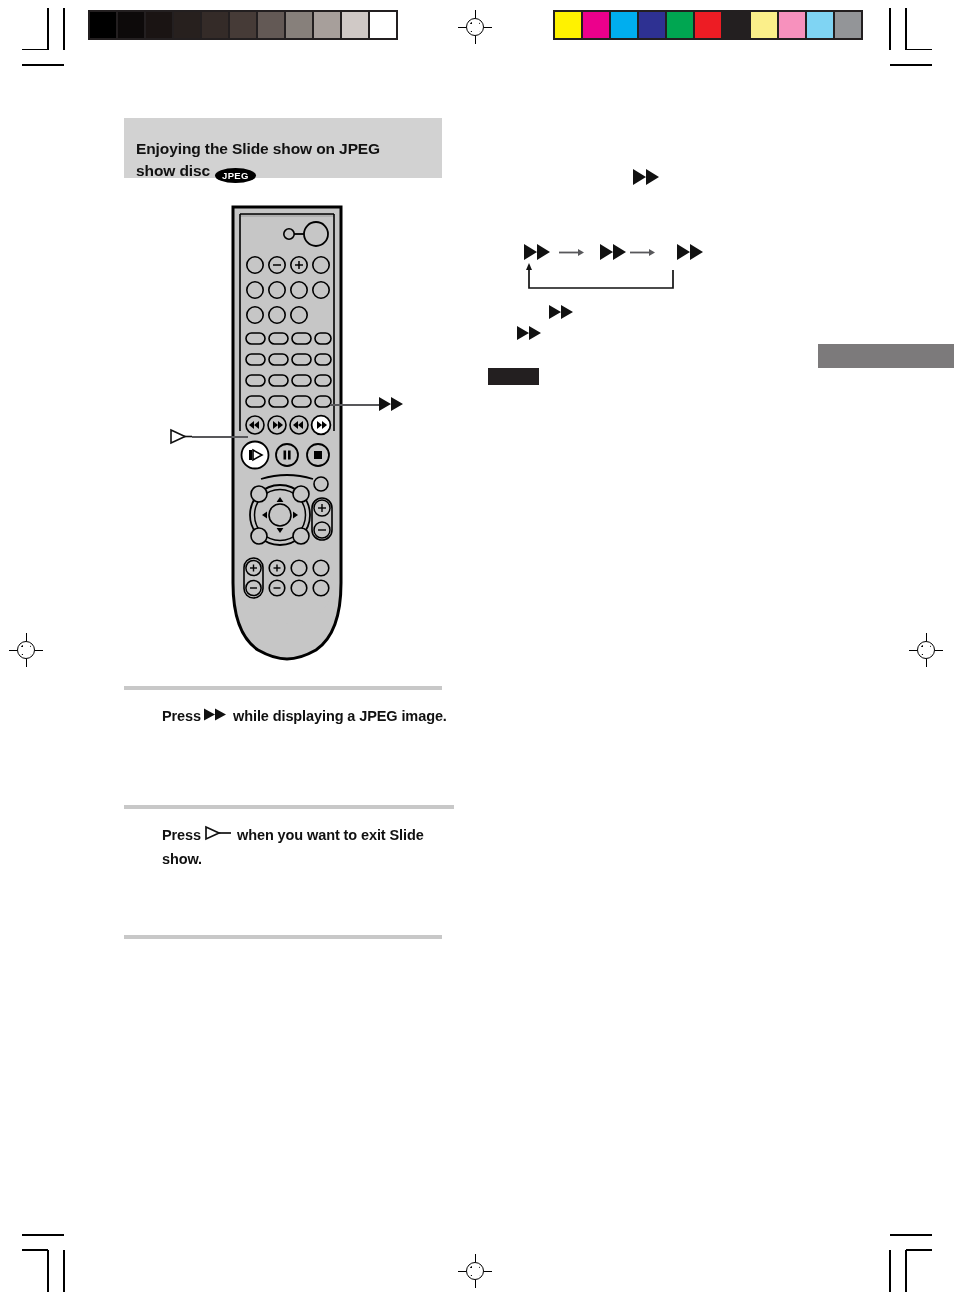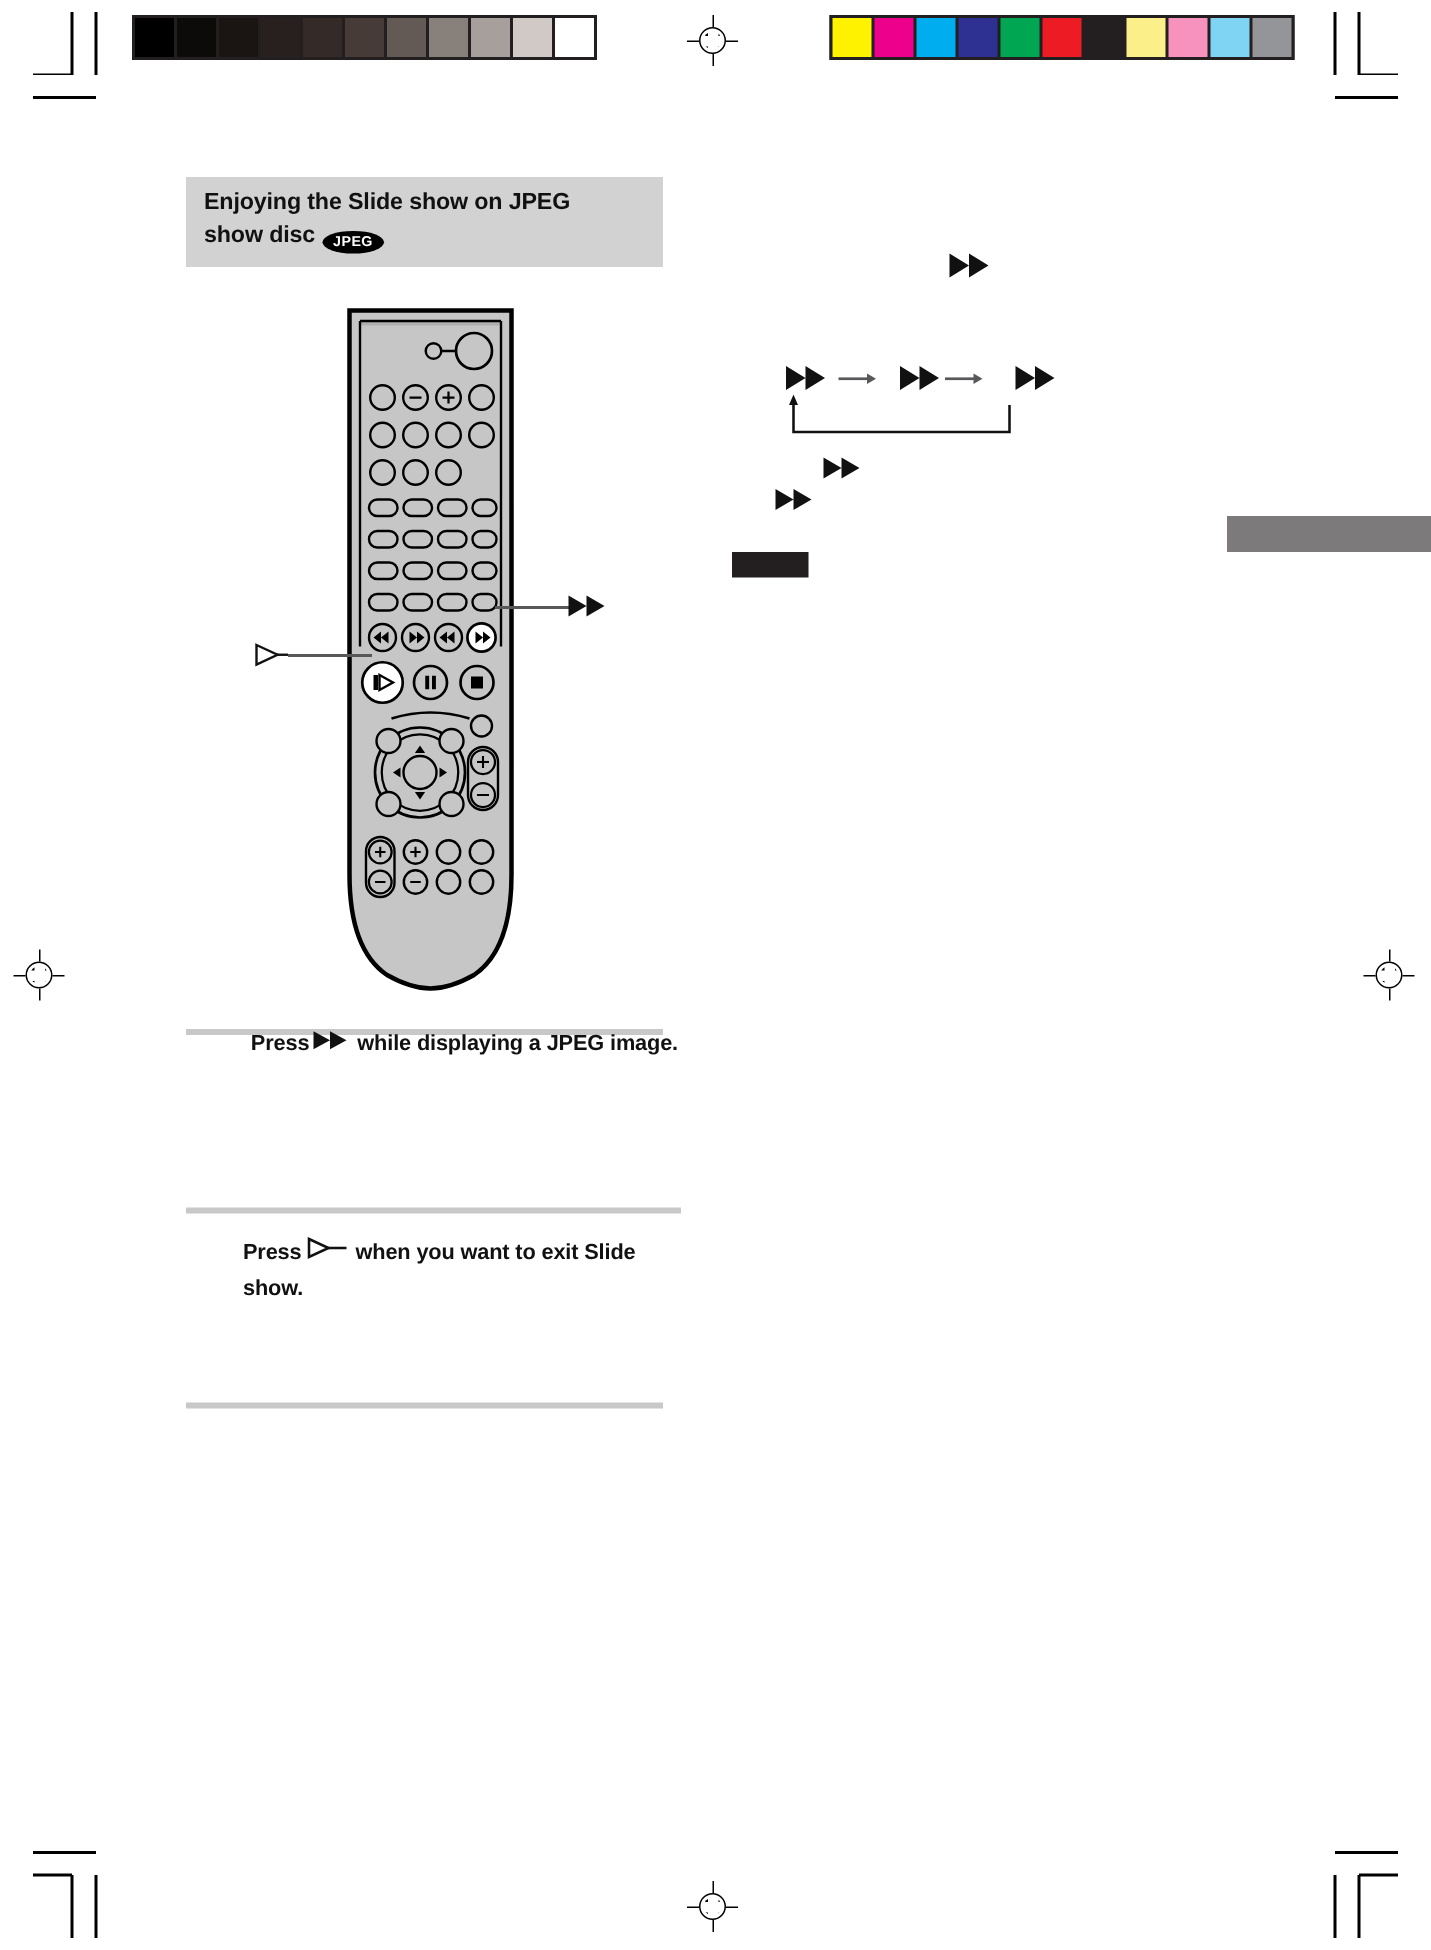--- a/index.html
+++ b/index.html
@@ -24,21 +24,21 @@
   .calstrip{position:absolute;display:flex;border:2px solid #231f20;background:#231f20;}
   .calstrip .patch{width:26px;height:26px;margin:0;}
   .calstrip .patch + .patch{margin-left:2px;}
 
   
   .heading-box{
     position:absolute;left:124px;top:118px;width:318px;height:60px;
     background:#d2d2d2;
   }
   .heading-text{
-    position:absolute;left:12px;top:6px;width:300px;
+    position:absolute;left:12px;top:20px;width:300px;
     font-size:15.5px;font-weight:bold;line-height:22px;color:#111;
     letter-spacing:-0.1px;
   }
   .jpeg-badge{
     display:inline-block;vertical-align:-3px;margin-left:5px;
     background:#000;color:#fff;border-radius:50%/50%;
     padding:2px 7px 2px 7px;font-size:9.5px;font-weight:bold;
     letter-spacing:0.3px;line-height:11px;
   }
 
@@ -332,21 +332,21 @@
   <svg width="30" height="20" viewBox="0 0 30 20">
       <path d="M1,3 L13,10 L1,17 Z M13,3 L25,10 L13,17 Z" fill="#111"></path>
     </svg>
 </div>
 
 <div class="blackbox" style="left:488px;top:368px;width:51px;height:17px;"></div>
 
 <div class="graytab" style="left:818px;top:344px;width:136px;height:24px;"></div>
 
 <div class="rule" style="left:124px;top:686px;width:318px;height:3.5px;"></div>
-<div class="step-text" style="left:162px;top:685px;width:290px;text-align:right;">
+<div class="step-text" style="left:162px;top:705px;width:290px;">
   <span>Press</span><span class="inline-ff">
     <svg width="28" height="15" viewBox="0 0 28 15">
         <path d="M1,1.5 L12,7.5 L1,13.5 Z M12,1.5 L23,7.5 L12,13.5 Z" fill="#111"></path>
       </svg>
   </span><span>while displaying a JPEG image.</span>
 </div>
 
 <div class="rule" style="left:124px;top:805px;width:330px;height:3.5px;"></div>
 <div class="step-text" style="left:162px;top:824px;width:300px;">
   <span>Press</span><span class="inline-play">

